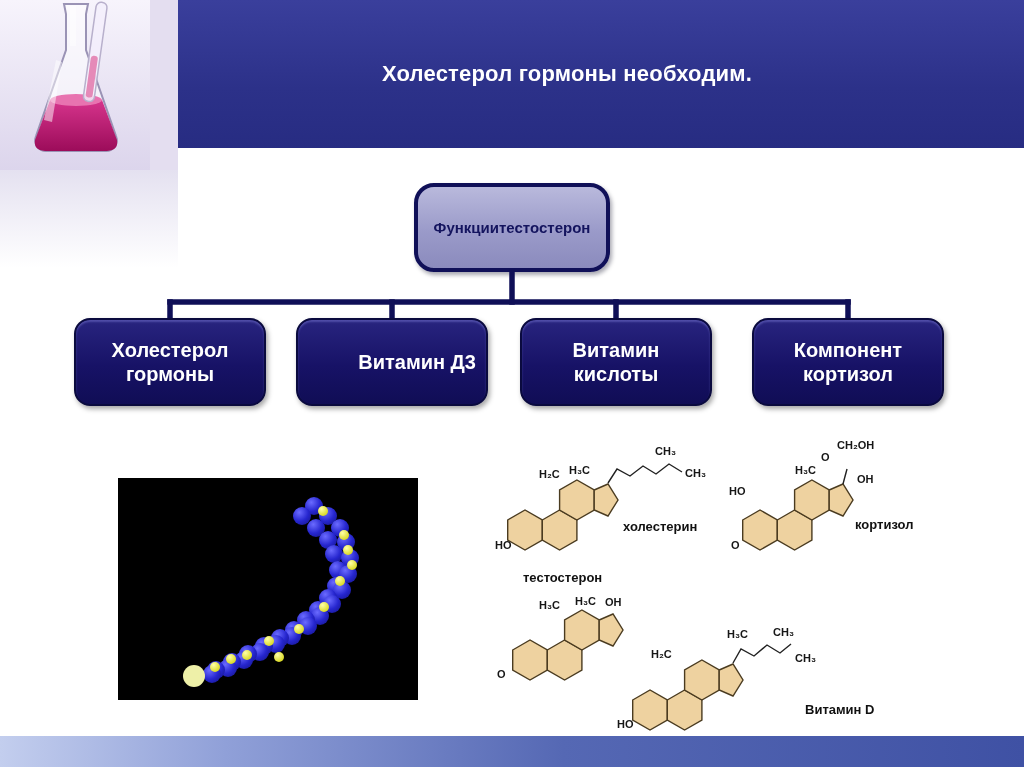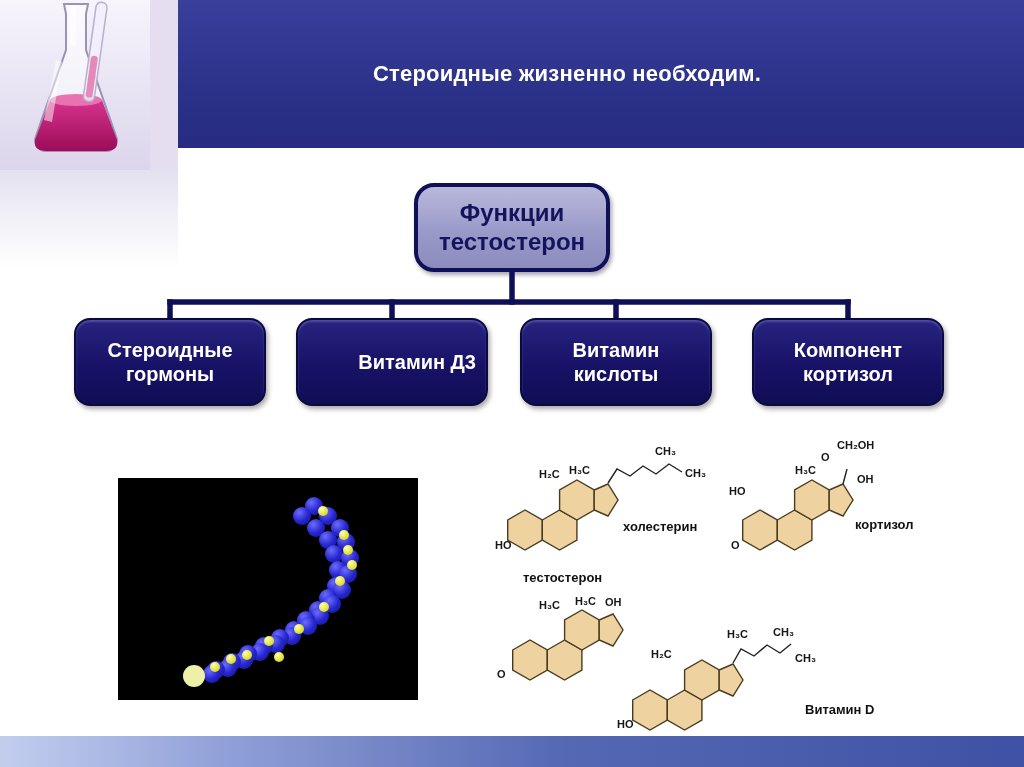--- a/index.html
+++ b/index.html
@@ -26,22 +26,22 @@
   .photo-reflection {
     position:absolute; left:0; top:170px; width:178px; height:115px;
     background:linear-gradient(180deg, rgba(206,200,228,0.55) 0%, rgba(255,255,255,0) 85%);
   }
 
   
   .root-box {
     position:absolute; left:414px; top:183px; width:196px; height:89px;
     background:linear-gradient(180deg,#b9b9dc 0%, #9a9ac9 55%, #8b8bbd 100%);
     border:4px solid #101058; border-radius:20px;
-    display:flex; flex-direction:column; align-items:center; justify-content:center;
-    color:#14145e; font-weight:bold; font-size:24px; line-height:1.2;
+    display:flex; flex-direction:row; align-items:center; justify-content:center;
+    color:#14145e; font-weight:bold; font-size:15px; line-height:1.2;
     box-shadow:2px 3px 4px rgba(0,0,30,0.35);
     text-align:center;
   }
 
   .connectors { position:absolute; left:0; top:268px; width:1024px; height:52px; }
 
   
   .child-box {
     position:absolute; top:318px; height:88px; width:192px;
     background:linear-gradient(180deg,#28247f 0%, #171266 55%, #100d55 100%);
@@ -66,21 +66,21 @@
     position:absolute; left:0; bottom:0; width:1024px; height:31px;
     background:linear-gradient(90deg,#c3ceee 0%, #90a0d8 22%, #5568b4 55%, #3f51a4 100%);
   }
 </style>
 </head>
 <body>
 
 <div class="slide">
 
   <div class="header-band">
-    <div class="slide-title">Стероидные жизненно необходим.</div>
+    <div class="slide-title">Холестерол гормоны необходим.</div>
   </div>
 
   <div class="photo">
     <svg width="178" height="170" viewBox="0 0 178 170">
       <defs>
         <linearGradient id="labBg" x1="0" y1="0" x2="0" y2="1">
           <stop offset="0" stop-color="#f7f4fc"></stop>
             <stop offset="1" stop-color="#dcd5ec"></stop>
         </linearGradient>
         <linearGradient id="liq" x1="0" y1="0" x2="0" y2="1">
@@ -117,21 +117,21 @@
       <line x1="512" y1="4" x2="512" y2="34"></line>
       <line x1="170" y1="34" x2="848" y2="34"></line>
       <line x1="170" y1="34" x2="170" y2="52"></line>
       <line x1="392" y1="34" x2="392" y2="52"></line>
       <line x1="616" y1="34" x2="616" y2="52"></line>
       <line x1="848" y1="34" x2="848" y2="52"></line>
     </g>
   </svg>
 
   <div class="child-box box-0">
-    <span>Стероидные гормоны</span>
+    <span>Холестерол гормоны</span>
   </div>
   <div class="child-box box-1">
     <span>Витамин Д3</span>
   </div>
   <div class="child-box box-2">
     <span>Витамин кислоты</span>
   </div>
   <div class="child-box box-3">
     <span>Компонент кортизол</span>
   </div>

